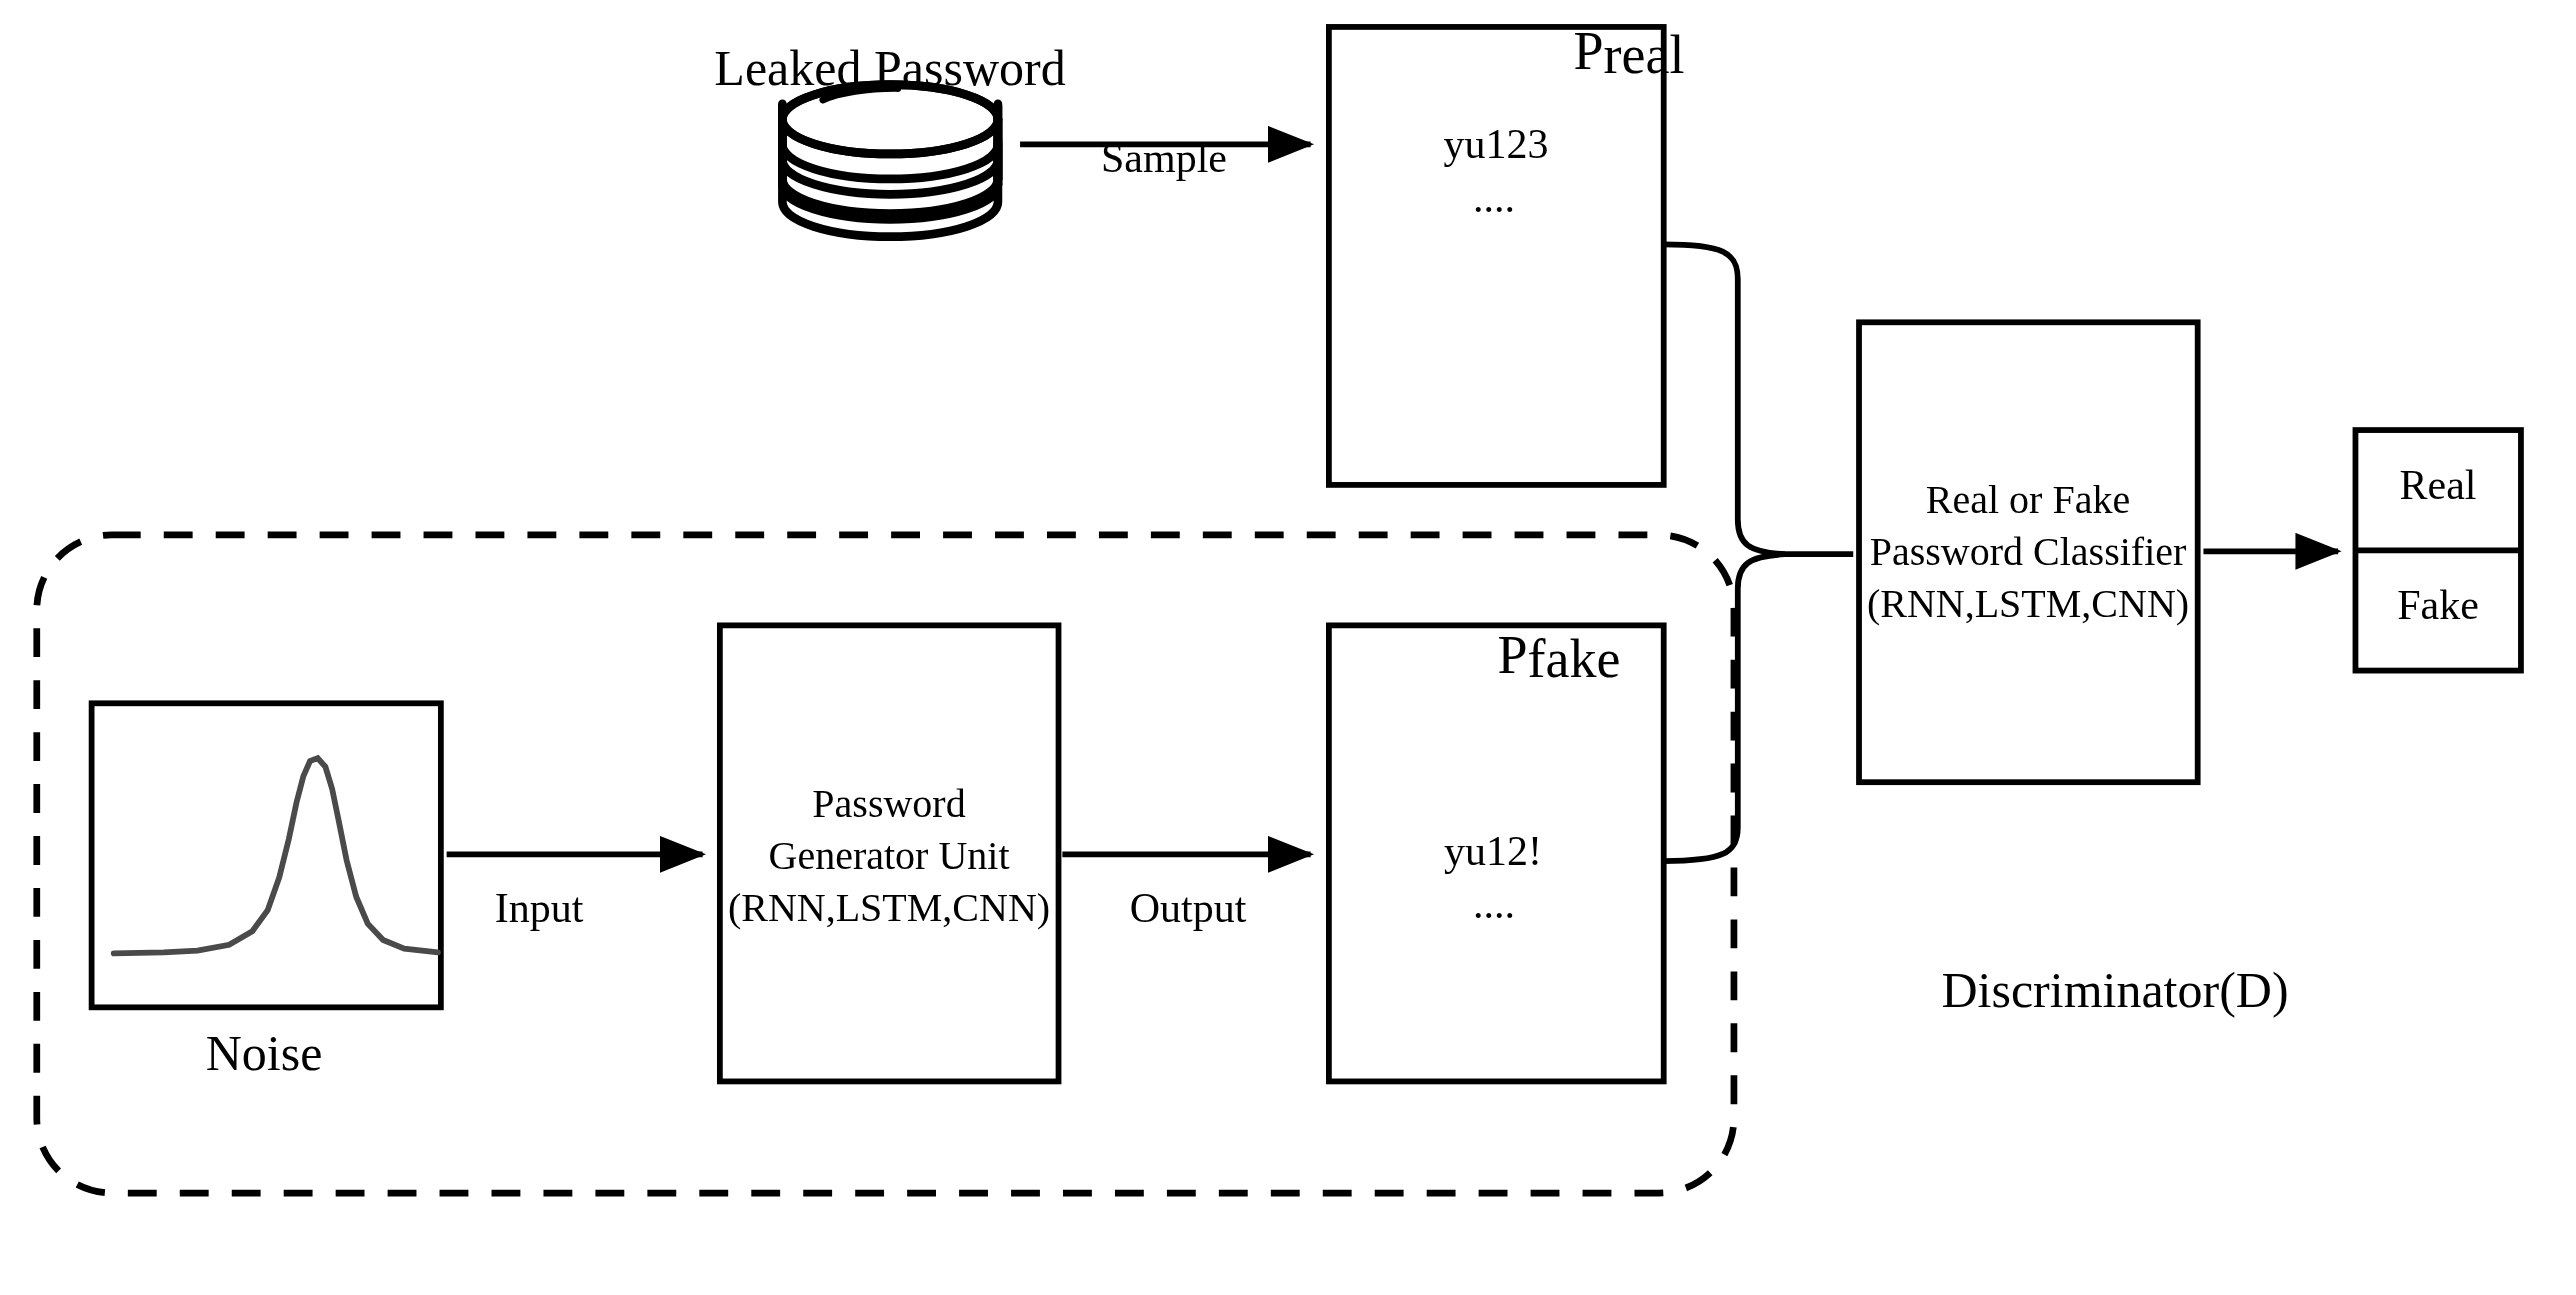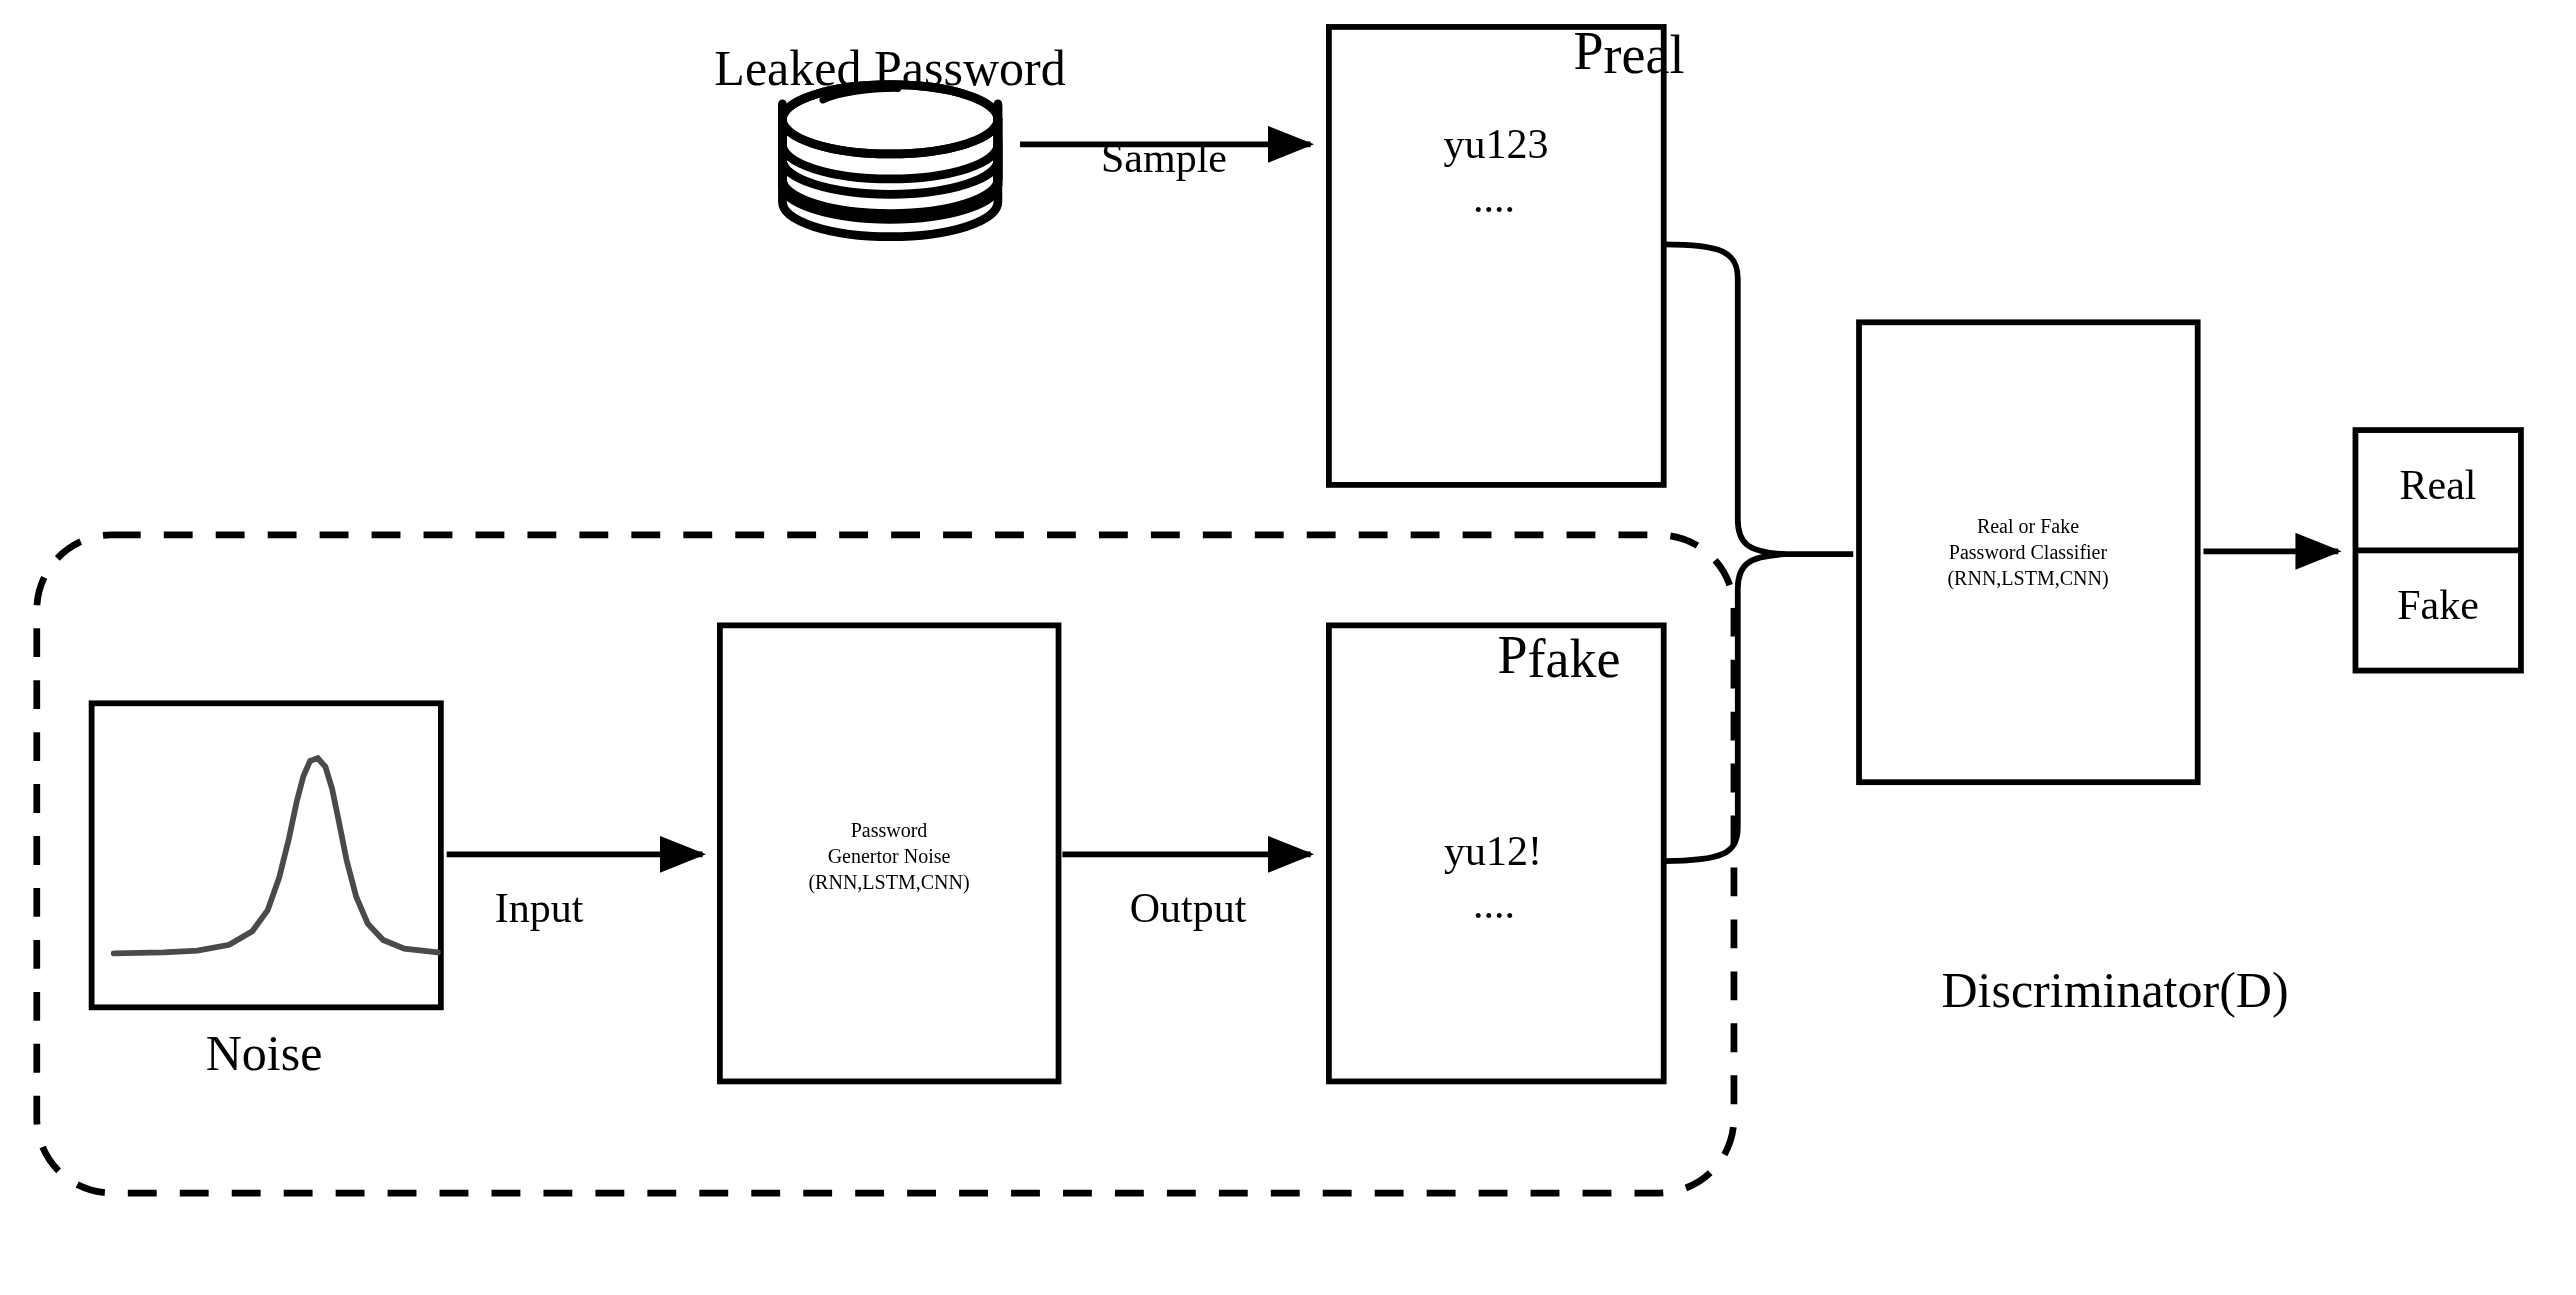--- a/index.html
+++ b/index.html
@@ -29,21 +29,21 @@
   .ctr{ text-align:center; transform:translateX(-50%); }
 
   
   .big{ font-size:50px; }
   .mid{ font-size:42px; }
 
   .boxlabel{
     position:absolute;
     text-align:center;
     line-height:1.30;
-    font-size:20px;
+    font-size:40px;
     white-space:nowrap;
     transform:translate(-50%,-50%);
   }
   .sub{ font-size:0.62em; vertical-align:sub; }
   .pbadge{ font-size:54px; }
 </style>
 </head>
 <body>
 
 <div id="canvas">
@@ -136,21 +136,21 @@
 
   <div class="lbl big ctr" style="left:2115px; top:962px;">Discriminator(D)</div>
 
   <div class="lbl mid ctr" style="left:2438px; top:462px;">Real</div>
   <div class="lbl mid ctr" style="left:2438px; top:582px;">Fake</div>
 
   <div class="lbl big ctr" style="left:264px; top:1025px;">Noise</div>
 
   <div class="boxlabel" style="left:889px; top:856px;">
     <div>Password</div>
-    <div>Genertor Noise</div>
+    <div>Generator Unit</div>
     <div>(RNN,LSTM,CNN)</div>
   </div>
 
   <div class="lbl mid ctr" style="left:539px; top:885px;">Input</div>
 
   <div class="lbl mid ctr" style="left:1188px; top:885px;">Output</div>
 
   <div class="lbl ctr" style="left:1559px; top:625px;">
     <span class="pbadge">P</span><span class="pbadge sub">fake</span>
   </div>

